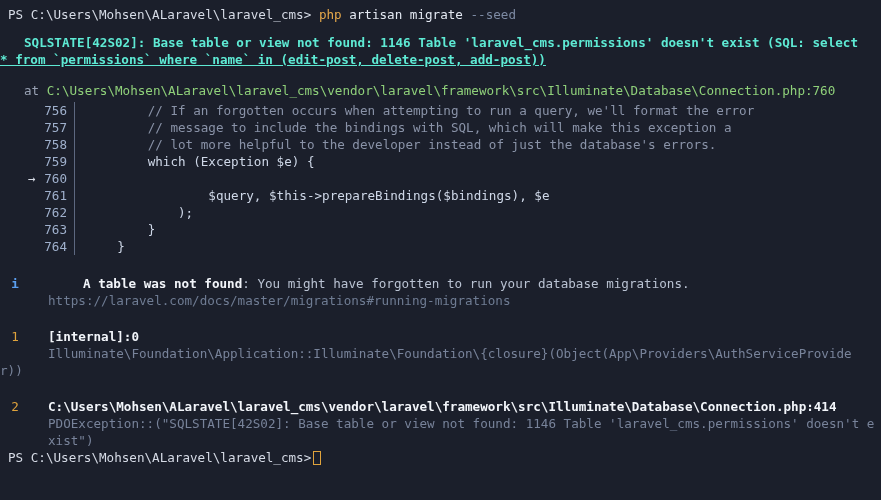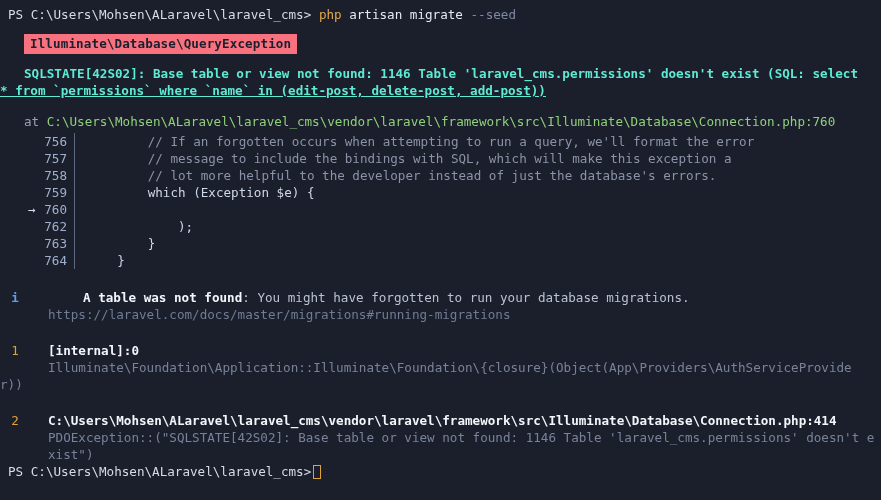--- a/index.html
+++ b/index.html
@@ -136,39 +136,37 @@
     background: transparent;
   }
 </style>
 </head>
 <body>
 
 <div class="terminal">
 
   <div class="promptline row"><span class="ps-prefix">PS C:\Users\Mohsen\ALaravel\laravel_cms&gt; </span><span class="cmd-bin">php</span><span class="cmd-args"> artisan migrate </span><span class="cmd-flag">--seed</span></div>
 
-  <div class="badge-wrap">
-    <span class="badge">Illuminate\Database\QueryException</span>
-  </div>
 
   <div class="msg-block">
     <div class="msg-line indent">SQLSTATE[42S02]: Base table or view not found: 1146 Table 'laravel_cms.permissions' doesn't exist (SQL: select</div>
     <div class="msg-line cont">* from `permissions` where `name` in (edit-post, delete-post, add-post))</div>
   </div>
 
   <div class="at-block">
     <div class="at-line row"><span class="at-kw">at </span><span class="at-path">C:\Users\Mohsen\ALaravel\laravel_cms\vendor\laravel\framework\src\Illuminate\Database\Connection.php:760</span></div>
   </div>
 
   <div class="code" id="code-listing">
       <div class="code-row"><div class="gutter">756</div><div class="bar"></div><div class="src "><span class="cmt">        // If an forgotten occurs when attempting to run a query, we'll format the error</span></div></div>
       <div class="code-row"><div class="gutter">757</div><div class="bar"></div><div class="src "><span class="cmt">        // message to include the bindings with SQL, which will make this exception a</span></div></div>
       <div class="code-row"><div class="gutter">758</div><div class="bar"></div><div class="src "><span class="cmt">        // lot more helpful to the developer instead of just the database's errors.</span></div></div>
       <div class="code-row"><div class="gutter">759</div><div class="bar"></div><div class="src">        which (Exception $e) {</div></div>
       <div class="code-row"><div class="gutter"><span class="arrow">→</span>760</div><div class="bar"></div></div>
+      <div class="code-row"><div class="gutter">761</div><div class="bar"></div><div class="src">                $query, $this-&gt;prepareBindings($bindings), $e</div></div>
       <div class="code-row"><div class="gutter">762</div><div class="bar"></div><div class="src">            );</div></div>
       <div class="code-row"><div class="gutter">763</div><div class="bar"></div><div class="src">        }</div></div>
       <div class="code-row"><div class="gutter">764</div><div class="bar"></div><div class="src">    }</div></div>
     </div>
 
   <div class="hint">
     <div class="hint-row">
       <span class="hint-icon">i</span>
       <span class="hint-body"><span class="hint-title">A table was not found</span><span class="hint-text">: You might have forgotten to run your database migrations.</span></span>
     </div>

